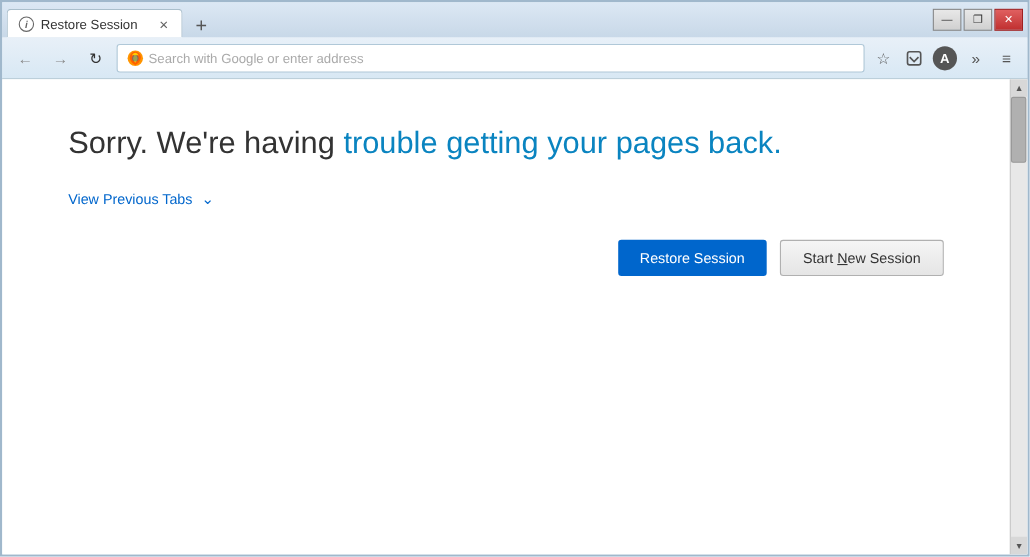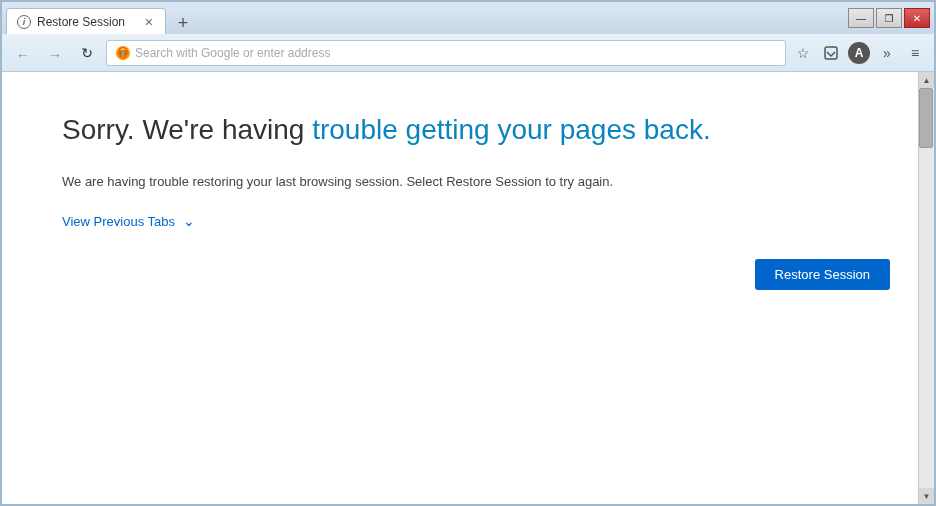--- a/index.html
+++ b/index.html
@@ -207,21 +207,21 @@
     
     .content-wrapper {
       display: flex;
       flex: 1;
       background: white;
       overflow: hidden;
     }
 
     .content {
       flex: 1;
-      padding: 40px 28px 20px 60px;
+      padding: 40px 60px 20px 60px;
       overflow-y: auto;
     }
 
     .scrollbar {
       width: 16px;
       background: #e8e8e8;
       border-left: 1px solid #c8c8c8;
       display: flex;
       flex-direction: column;
     }
@@ -375,30 +375,32 @@
     </div>
   </div>
 
   <div class="content-wrapper">
     <div class="content">
 
       <h1 class="main-heading">
         Sorry. We're having <span class="highlight">trouble getting your pages back.</span>
       </h1>
 
-      <p class="body-text">We are having trouble restoring your last browsing session. Select Restore Session to try again.</p>
 
 
       <div class="view-tabs-link">
         <a class="view-tabs-text" href="#">View Previous Tabs</a>
         <span class="chevron-icon">⌄</span>
       </div>
 
       <div class="buttons-row">
         <button class="btn-restore">Restore Session</button>
+        <button class="btn-new-session">
+          Start <span class="underline-n">N</span>ew Session
+        </button>
       </div>
 
     </div>
 
     <div class="scrollbar">
       <div class="scroll-arrow">▲</div>
       <div class="scroll-track">
         <div class="scroll-thumb"></div>
       </div>
       <div class="scroll-arrow">▼</div>

